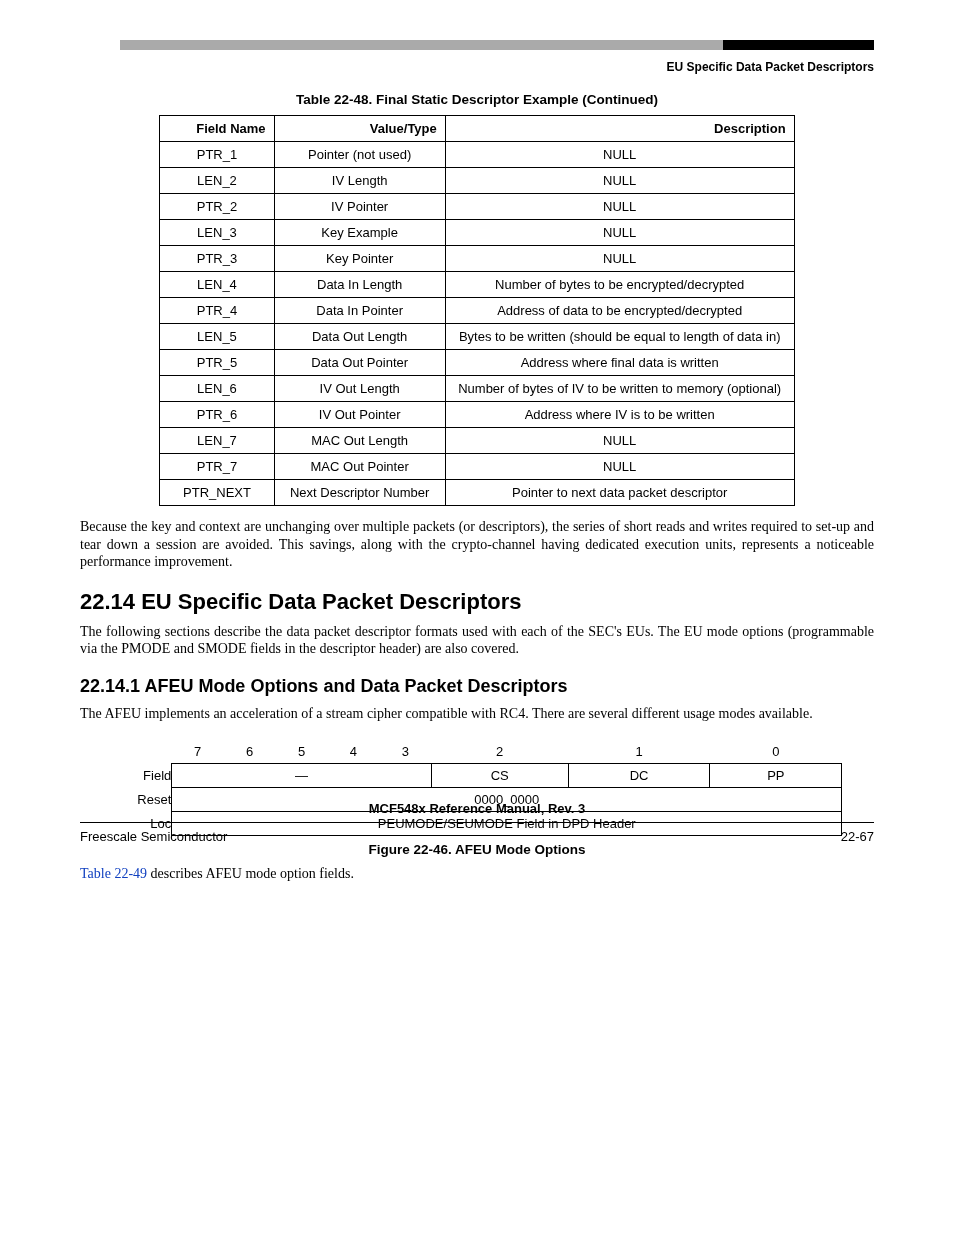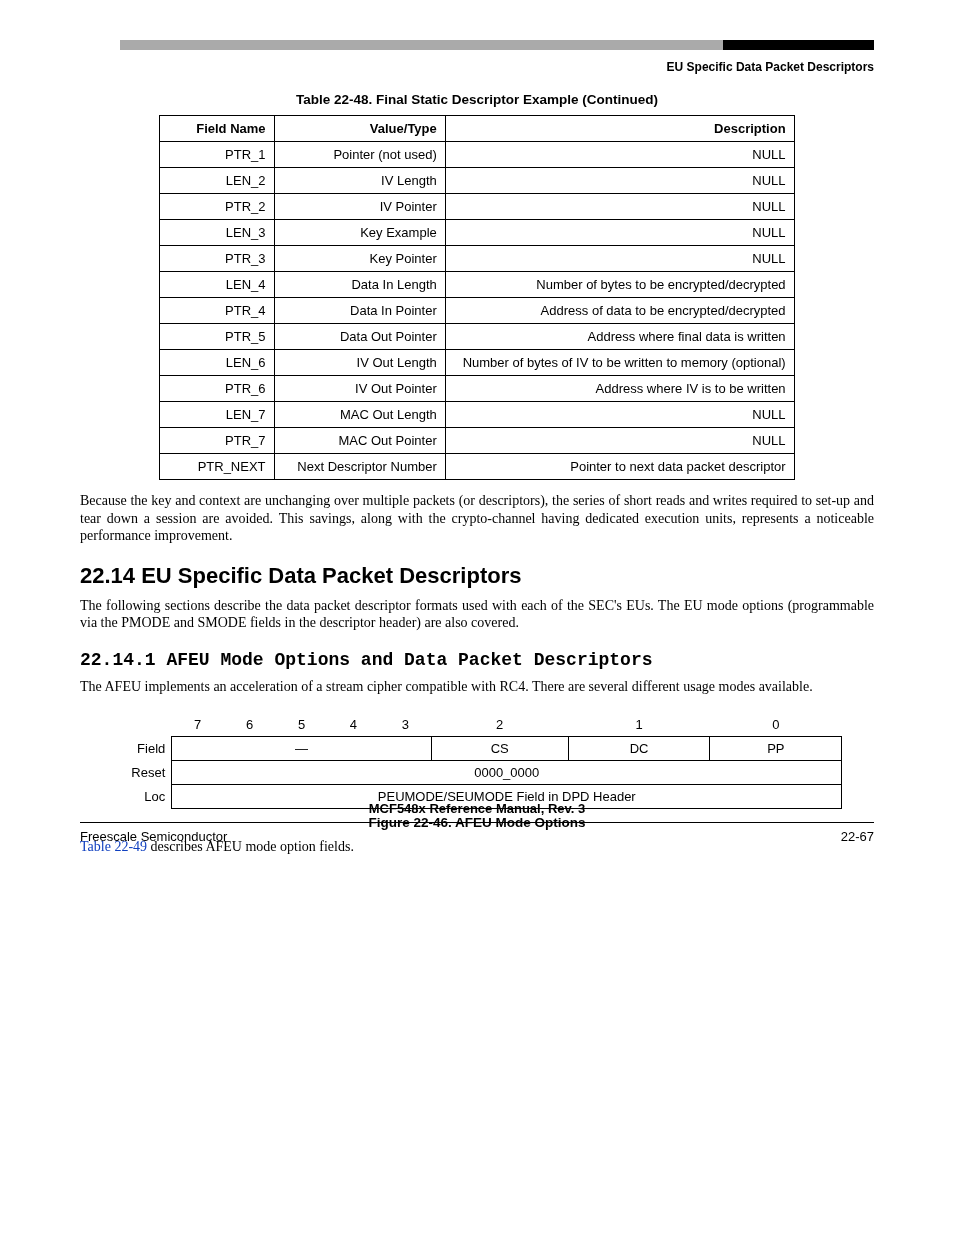--- a/index.html
+++ b/index.html
@@ -37,62 +37,61 @@
   table.descriptor {
     border-collapse: collapse;
     margin: 0 auto 12px auto;
     width: 80%;
     font-size: 13px;
   }
   table.descriptor th,
   table.descriptor td {
     border: 1px solid #000;
     padding: 5px 8px;
-    text-align: right;
+    text-align: center;
     vertical-align: top;
   }
   table.descriptor th {
     text-align: right;
     font-weight: bold;
   }
-  table.descriptor td.col-field { text-align: right; }
+  table.descriptor td.col-field { text-align: center; }
   .para {
     font-family: "Times New Roman", Times, serif;
     font-size: 14px;
     text-align: justify;
     line-height: 1.25;
     margin: 8px 0 18px 0;
   }
   h2.sec {
     font-family: Arial, Helvetica, sans-serif;
     font-size: 22px;
     font-weight: bold;
     margin: 14px 0 0 0;
   }
   h3.subsec {
-    font-family: Liberation Mono, monospace;
+    font-family: Liberation Sans, sans-serif;
     font-size: 18px;
     font-weight: bold;
     margin: 14px 0 6px 0;
   }
   
   .regfig {
     margin: 12px auto 4px auto;
     width: 92%;
     border-collapse: collapse;
     font-size: 13px;
     font-family: Arial, Helvetica, sans-serif;
   }
   .regfig td, .regfig th {
     padding: 4px 0;
     text-align: center;
   }
   .regfig .labelcol {
     text-align: right;
-    padding-right: 6px;
     width: 60px;
   }
   .regfig .boxed {
     border: 1px solid #000;
   }
   .fig-caption {
     text-align: center;
     font-size: 13.5px;
     font-weight: bold;
     margin: 6px 0 8px 0;
@@ -170,20 +169,25 @@
           <td class="col-field">LEN_4</td>
           <td>Data In Length</td>
           <td>Number of bytes to be encrypted/decrypted</td>
         </tr>
         <tr>
           <td class="col-field">PTR_4</td>
           <td>Data In Pointer</td>
           <td>Address of data to be encrypted/decrypted</td>
         </tr>
         <tr>
+          <td class="col-field">LEN_5</td>
+          <td>Data Out Length</td>
+          <td>Bytes to be written (should be equal to length of data in)</td>
+        </tr>
+        <tr>
           <td class="col-field">PTR_5</td>
           <td>Data Out Pointer</td>
           <td>Address where final data is written</td>
         </tr>
         <tr>
           <td class="col-field">LEN_6</td>
           <td>IV Out Length</td>
           <td>Number of bytes of IV to be written to memory (optional)</td>
         </tr>
         <tr>

